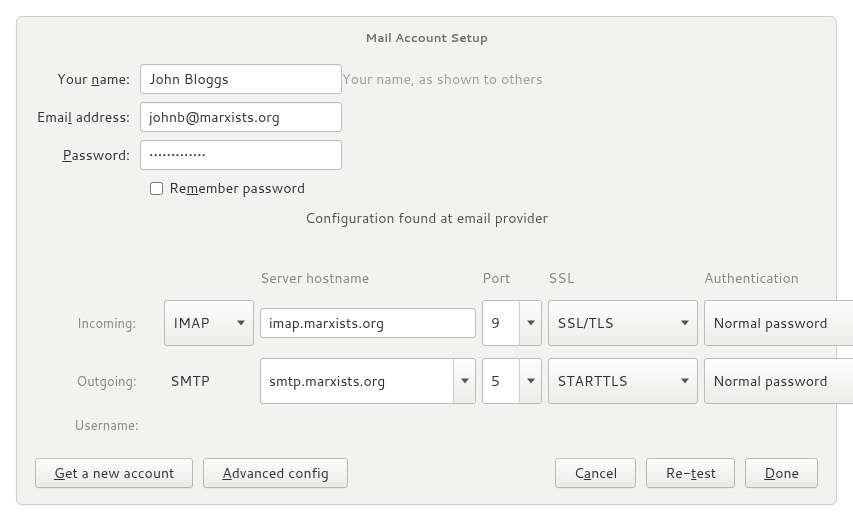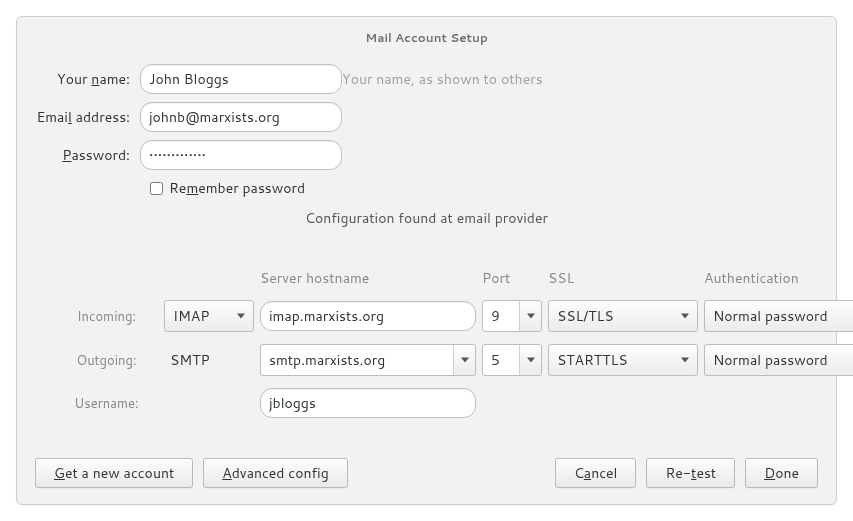--- a/index.html
+++ b/index.html
@@ -44,21 +44,21 @@
   .input-cell { width: 202px; }
   .hint-cell {
     color: #a0a0a0;
     font-size: 14px;
   }
   input[type=text], input[type=password] {
     width: 100%;
     height: 30px;
     background: #ffffff;
     border: 1px solid #bfbfbf;
-    border-radius: 12px;
+    border-radius: 3px;
     padding: 0 8px;
     font-family: inherit;
     font-size: 14px;
     color: #2e3436;
     box-shadow: inset 0 1px 1px rgba(0,0,0,0.05);
   }
   .remember-row {
     display: flex;
     align-items: center;
     margin-top: 2px;
@@ -87,21 +87,21 @@
     color: #888;
     font-size: 14px;
   }
   .row-label {
     color: #888;
     font-size: 13px;
     text-align: center;
     padding-right: 8px;
   }
   .select, .combo, .static-proto {
-    height: 32px;
+    height: 46px;
     display: flex;
     align-items: center;
   }
   .select, .combo {
     background: linear-gradient(#fdfdfd, #ececea);
     border: 1px solid #bcbcbc;
     border-radius: 3px;
     padding: 0 8px;
     position: relative;
     box-shadow: inset 0 1px 0 #ffffff;
@@ -261,23 +261,20 @@
       <span>STARTTLS</span>
       <span class="caret"></span>
     </div>
     <div class="select">
       <span>Normal password</span>
 
     </div>
 
     <div class="row-label">Username:</div>
     <div></div>
-    <div class="username-row">
-      <input type="text" value="jbloggs" style="">
-    </div>
     <div></div>
       <div></div>
       <div></div>
   </div>
 
   <div class="button-bar">
     <div class="btn">
       <span class="ul">G</span>
         <span>et a new account</span>
     </div>

